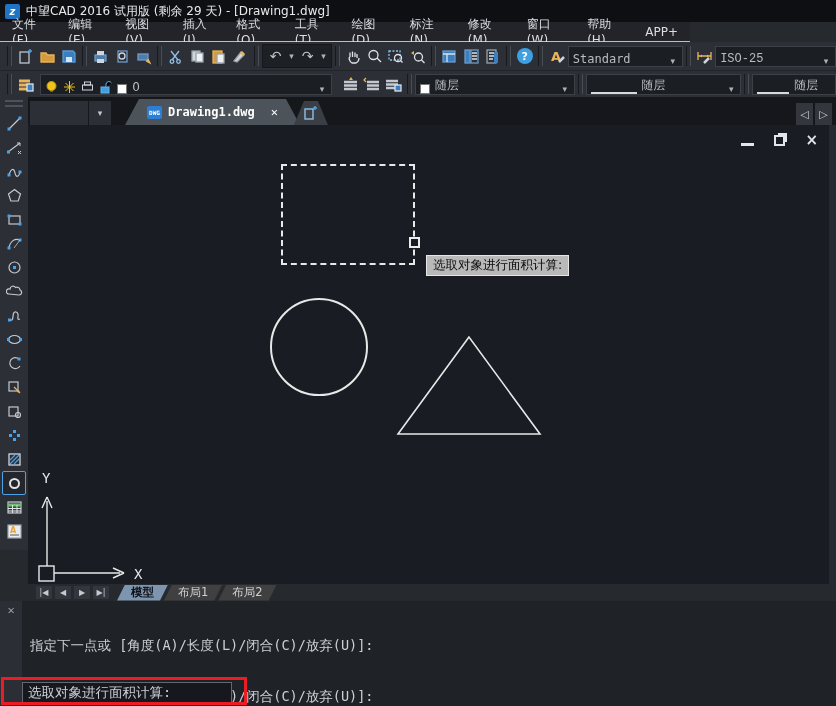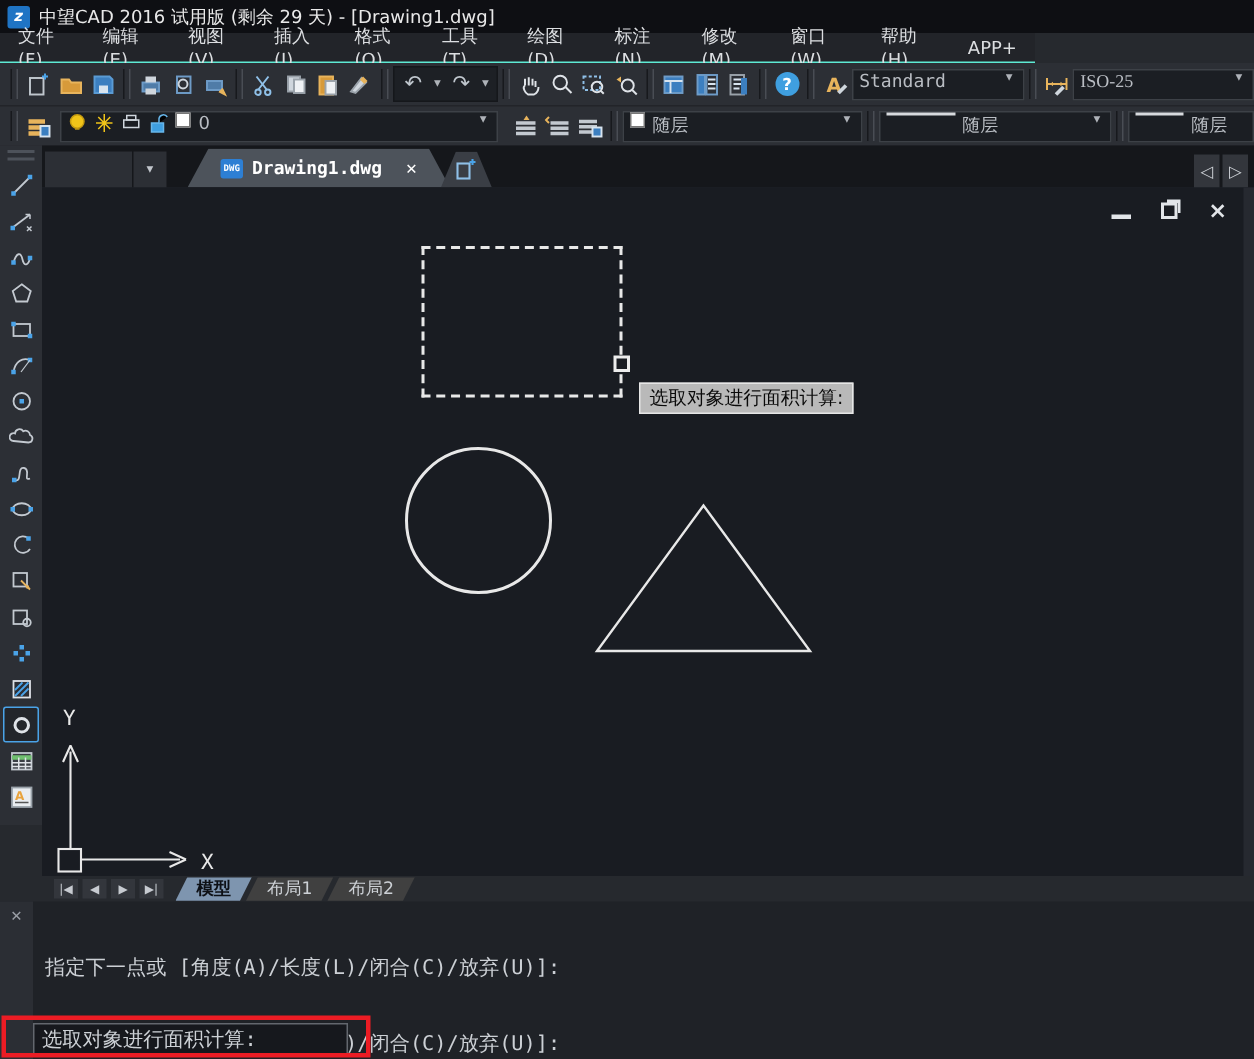--- a/index.html
+++ b/index.html
@@ -26,21 +26,21 @@
     display:flex; align-items:center; padding-left:4px; }
   .tb1 { top:42px; height:28px; }
   .tb2 { top:70px; height:27px; border-top:1px solid #222429; }
   .sep { width:5px; height:20px; border-left:1px solid #17191d; border-right:1px solid #494d54; margin:0 3px; }
   .tbi { width:22px; height:22px; display:flex; align-items:center; justify-content:center; border-radius:2px; }
   .tbi svg { stroke:#bfc6cd; fill:none; stroke-width:1.3; }
   .glyph { color:#bfc6cd; font-size:14px; line-height:1; }
   .caret { color:#aeb2b8; font-size:9px; width:10px; text-align:center; }
   .undo-panel { display:flex; align-items:center; background:#1d2025; border:1px solid #15171b; height:24px; padding:0 2px; }
   .combo { height:21px; background:#1b1e23; border:1px solid #3d4147; color:#b9bdc3;
-    font-size:12px; display:flex; align-items:flex-start; padding:0 4px; gap:5px; }
+    font-size:12px; display:flex; align-items:flex-end; padding:0 4px; gap:5px; }
   .combo .caret { margin-left:auto; }
   .help-ic { width:16px; height:16px; border-radius:50%; background:#3f9fe0; color:#fff;
     font-size:11px; font-weight:bold; display:flex; align-items:center; justify-content:center; }
   .swatch { width:10px; height:10px; background:#fff; border:1px solid #777; }
   .linesample { width:46px; height:0; border-top:2px solid #d7dade; }
 
   
   .tabbar { position:absolute; left:28px; top:97px; width:808px; height:28px;
     background:#15171b; display:flex; align-items:flex-end; }
   .tab-leftbox { width:58px; height:24px; background:#2c2f35; margin:0 1px 0 2px; }
@@ -279,21 +279,21 @@
     </span>
     <span class="sep"></span>
     <span class="tbi">
         <svg width="17" height="17">
           <path d="M2 4v8M15 4v8M2 8h13" stroke="#e8b45c"></path>
           <path d="M4 8l2-1.5v3zM13 8l-2-1.5v3z" fill="#e8b45c" stroke="none"></path>
           <path d="M8 15l5-5" stroke="#cfd6dd" stroke-width="2.5"></path>
         </svg>
       </span>
     <span class="combo" style="width:124px">
-      <span style="font-family:Liberation Serif, serif">ISO-25</span>
+      <span style="font-family:Liberation Mono, monospace">ISO-25</span>
       <span class="caret">▾</span>
     </span>
   </div>
 
   <div class="tb tb2">
     <span class="sep"></span>
     <span class="tbi">
         <svg width="18" height="17">
           <path d="M2 5h11M2 9h11M2 13h11" stroke="#e8b45c" stroke-width="3"></path>
           <rect x="10" y="8" width="6" height="7" fill="#3c7fc0" stroke="#d8e4ef"></rect>

